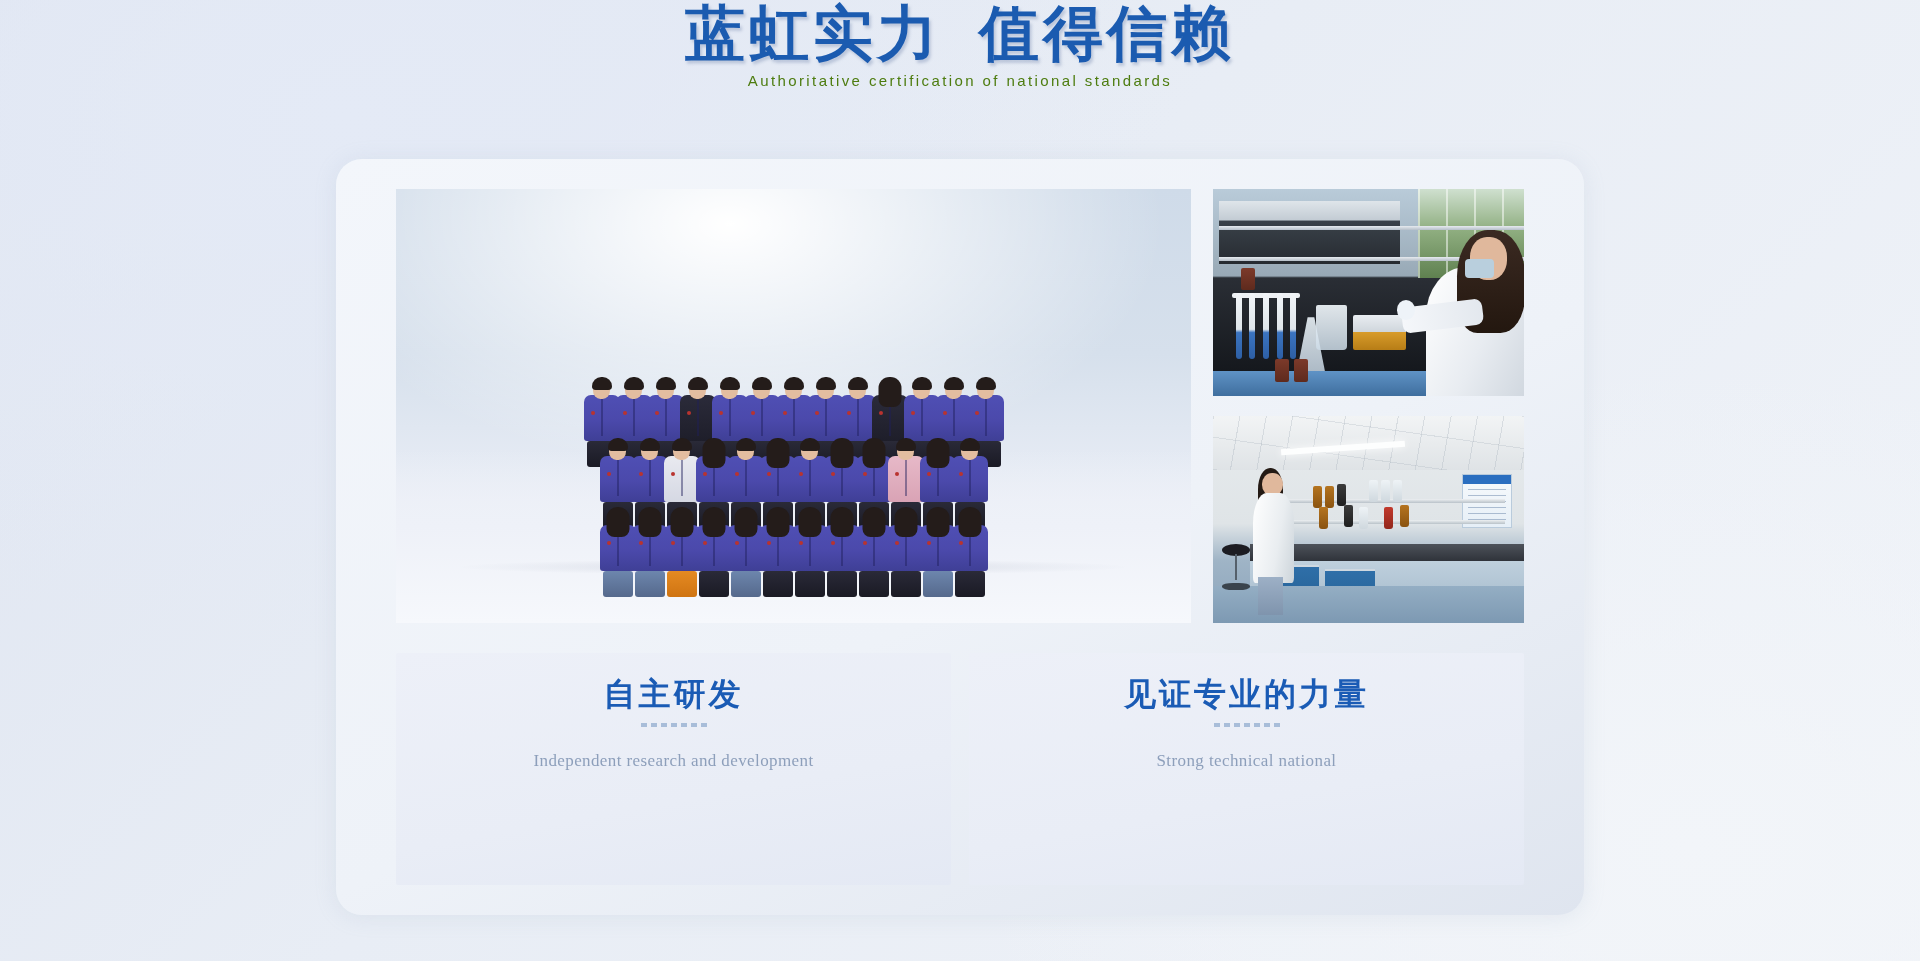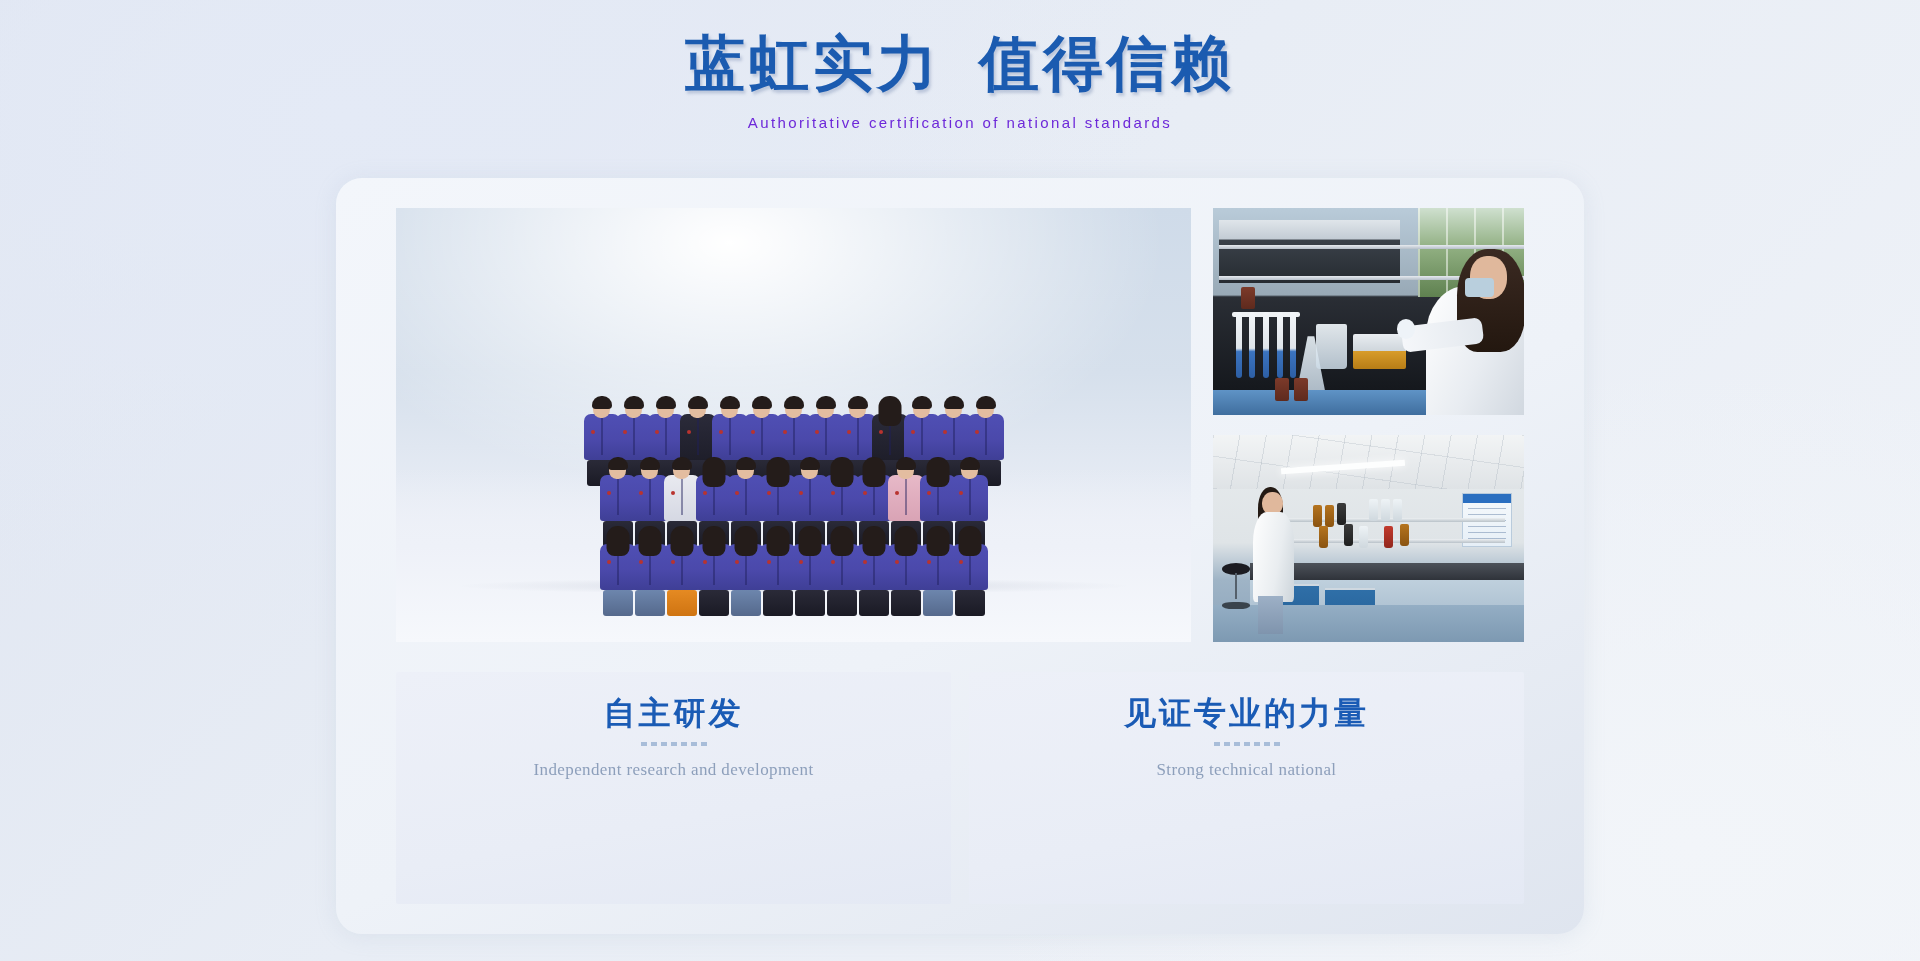--- a/index.html
+++ b/index.html
@@ -10,44 +10,44 @@
   }
   body {
     background:
       radial-gradient(ellipse 1400px 900px at 18% 12%, #e4eaf6 0%, rgba(228,234,246,0) 60%),
       radial-gradient(ellipse 1200px 800px at 88% 88%, #f2f5f9 0%, rgba(242,245,249,0) 60%),
       linear-gradient(135deg, #dfe5f1 0%, #e8edf5 45%, #f0f3f8 100%);
     position:relative;
   }
 
   
-  .header { width:100%; text-align:center; padding-top:30px; }
+  .header { width:100%; text-align:center; }
   .main-title {
     font-family:"Liberation Serif", serif;
     font-weight:700;
     font-size:60px;
     letter-spacing:4px;
     color:#1b5bb0;
     text-shadow:2px 3px 3px rgba(120,140,175,0.38);
     line-height:1.15;
     white-space:pre;
   }
   .sub-title {
-    margin-top:15px;
+    margin-top:3px;
     font-family:"Liberation Sans", sans-serif;
     font-size:15px;
     letter-spacing:2.4px;
-    color:#6d28d9;
+    color:#4d7c0f;
     font-weight:400;
   }
 
   
   .panel {
     position:absolute;
-    left:336px; top:178px;
+    left:336px; top:159px;
     width:1248px; height:756px;
     background:linear-gradient(155deg,#f3f6fb 0%, #eef2f8 55%, #dfe5ef 100%);
     border-radius:26px;
     box-shadow:0 2px 22px rgba(150,165,195,0.16);
   }
 
   
   .media {
     position:absolute;
     left:60px; top:30px;
@@ -301,21 +301,21 @@
     letter-spacing:3px;
     color:#1a5bb5;
     line-height:1.1;
   }
   .card-dots {
     margin-top:11px;
     width:66px; height:4px;
     background:repeating-linear-gradient(90deg,#a8bdd9 0 6px, rgba(0,0,0,0) 6px 10px);
   }
   .card-en {
-    margin-top:14px;
+    margin-top:24px;
     font-family:"Liberation Serif", serif;
     font-size:17px;
     color:#8d9fbb;
     letter-spacing:0.4px;
   }
   .card-desc {
     margin-top:27px;
     font-family:"Liberation Serif", serif;
     font-weight:700;
     font-size:23px;

